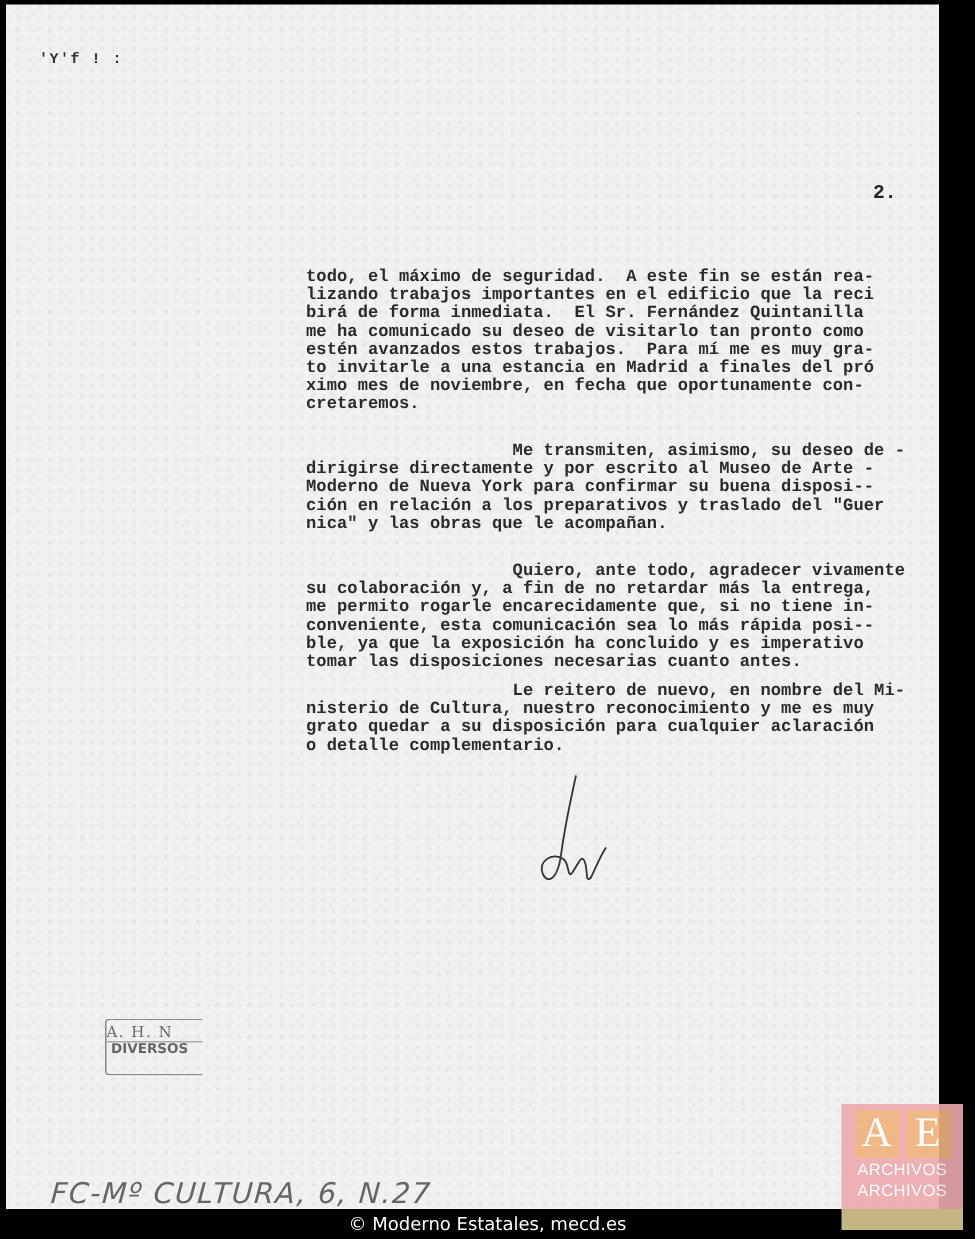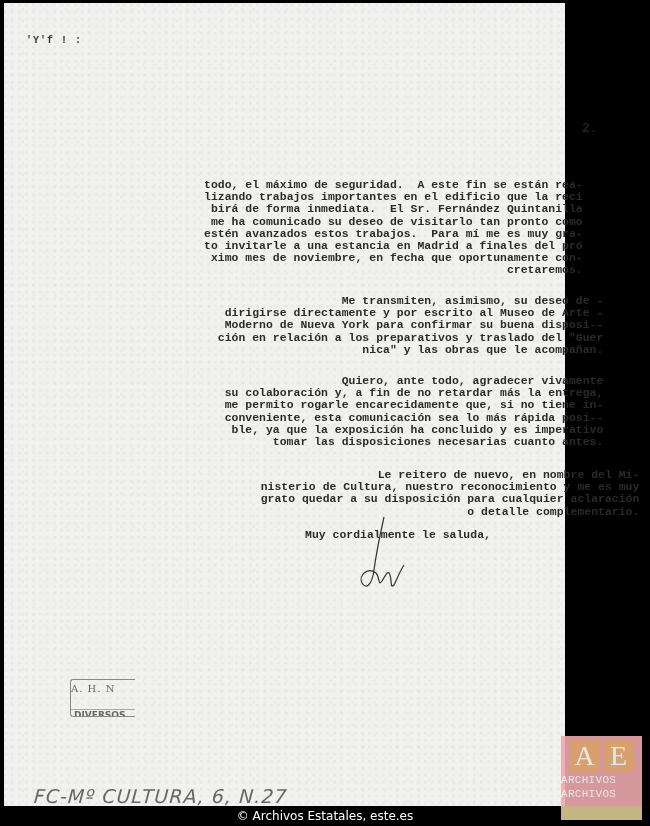--- a/index.html
+++ b/index.html
@@ -2,67 +2,67 @@
 <html><head>
 <meta charset="utf-8">
 <style>
   html, body { margin: 0; padding: 0; }
   body {
     width: 650px; height: 826px; position: relative; overflow: hidden;
     background: #000;
     font-family: "Liberation Mono", "DejaVu Sans Mono", monospace;
   }
   .page {
-    position: absolute; left: 4px; top: 3px; width: 561px; height: 803px;
+    position: absolute; left: 4px; top: 3px; width: 622px; height: 803px;
     background: #f1f1ef;
     background-image:
       radial-gradient(circle at 20% 30%, rgba(0,0,0,0.03) 0 1px, transparent 2px),
       radial-gradient(circle at 70% 60%, rgba(0,0,0,0.025) 0 1px, transparent 2px);
     background-size: 7px 7px, 11px 11px;
   }
   .smudge {
     position: absolute; left: 22px; top: 32px; font-size: 10px; color: #333;
     letter-spacing: 1px; font-weight: bold;
   }
   .page-number {
     position: absolute; left: 578px; top: 118px; font-size: 13px; font-weight: bold; color: #222;
   }
   .typed {
     position: absolute; font-size: 11.4px; line-height: 12.2px; color: #2a2a2a;
-    font-weight: bold; white-space: pre; letter-spacing: 0.05px; text-align: right;
+    font-weight: bold; white-space: pre; letter-spacing: 0.05px;
   }
   .p1 { left: 200px; top: 176px; }
   .p2 { left: 200px; top: 292px; }
   .p3 { left: 200px; top: 372px; }
-  .p4 { left: 200px; top: 466px; margin-left: 36px; }
+  .p4 { left: 200px; top: 452px; }
   .closing { left: 301px; top: 526px; }
   .ps { left: 170px; top: 629px; }
   .signature { position: absolute; left: 352px; top: 512px; width: 60px; height: 80px; }
   .stamp {
     position: absolute; left: 66px; top: 676px; width: 64px; height: 36px;
     border: 1.5px solid #888; border-right: none; border-radius: 3px 0 0 3px;
     color: #666; font-family: "DejaVu Sans", sans-serif; overflow: hidden;
   }
   .stamp-top { font-size: 10px; text-align: left; margin-top: 3px; letter-spacing: 1px; font-family: "DejaVu Serif", serif; }
-  .stamp-bottom { font-size: 9px; font-weight: bold; margin-top: 15px; padding-left: 3px; border-top: 1px solid #aaa; }
+  .stamp-bottom { font-size: 9px; font-weight: bold; margin-top: 0; padding-left: 3px; border-top: 1px solid #aaa; }
   .archive-note {
     position: absolute; left: 30px; top: 782px; font-family: "DejaVu Sans", sans-serif;
     font-size: 19px; color: #666; font-style: italic; letter-spacing: 1px; transform: skewX(-4deg);
   }
   .ae-logo {
     position: absolute; left: 561px; top: 736px; width: 81px; height: 70px;
     background: #eda9ae; opacity: 0.9;
   }
   .ae-letters { display: flex; justify-content: center; gap: 4px; margin-top: 4px; }
   .ae-letter {
     width: 30px; height: 32px; background: #f0b27c; color: #fff;
     font-family: "Liberation Serif", serif; font-size: 28px; text-align: center; line-height: 32px;
   }
   .ae-text {
-    color: #fff; font-family: Liberation Mono, monospace; font-size: 11px; text-align: left;
+    color: #fff; font-family: Liberation Sans, sans-serif; font-size: 11px; text-align: center;
     line-height: 11px; margin-top: 3px; letter-spacing: 0.3px;
   }
   .ae-strip {
     position: absolute; left: 561px; top: 806px; width: 81px; height: 14px;
     background: #f4e3a3; opacity: 0.8;
   }
   .footer {
     position: absolute; left: 0; top: 806px; width: 650px; height: 20px;
     background: #000; color: #fff; font-family: "DejaVu Sans", sans-serif;
     font-size: 12px; text-align: center; line-height: 20px;
@@ -92,21 +92,20 @@
 tomar las disposiciones necesarias cuanto antes.</div>
   <div class="typed p2">                    Me transmiten, asimismo, su deseo de -
 dirigirse directamente y por escrito al Museo de Arte -
 Moderno de Nueva York para confirmar su buena disposi--
 ción en relación a los preparativos y traslado del "Guer
 nica" y las obras que le acompañan.</div>
   <div class="typed p4">                    Le reitero de nuevo, en nombre del Mi-
 nisterio de Cultura, nuestro reconocimiento y me es muy
 grato quedar a su disposición para cualquier aclaración
 o detalle complementario.</div>
-  <div class="typed closing">Muy cordialmente le saluda,</div>
 
   <svg class="signature" viewBox="0 0 60 80">
     <path d="M28 2 C24 20, 20 40, 18 55 C16 70, 10 75, 6 68 C2 60, 12 52, 20 58 C24 62, 22 72, 26 66 C30 60, 32 54, 34 60 C36 66, 34 74, 38 70 C40 66, 44 56, 48 50" fill="none" stroke="#333" stroke-width="1.2"></path>
   </svg>
 
 
   <div class="stamp">
     <div class="stamp-top">A. H. N</div>
     <div class="stamp-bottom">DIVERSOS</div>
   </div>
@@ -117,15 +116,15 @@
 <div class="ae-logo">
   <div class="ae-letters">
     <div class="ae-letter">A</div>
     <div class="ae-letter">E</div>
   </div>
   <div class="ae-text">ARCHIVOS</div>
   <div class="ae-text">ARCHIVOS</div>
 </div>
 
 <div class="footer">
-  <div class="footer-inner">© Archivos Estatales, este.es</div>
+  <div class="footer-inner">© Moderno Estatales, mecd.es</div>
 </div>
 <div class="ae-strip"></div>
 
 </body></html>

